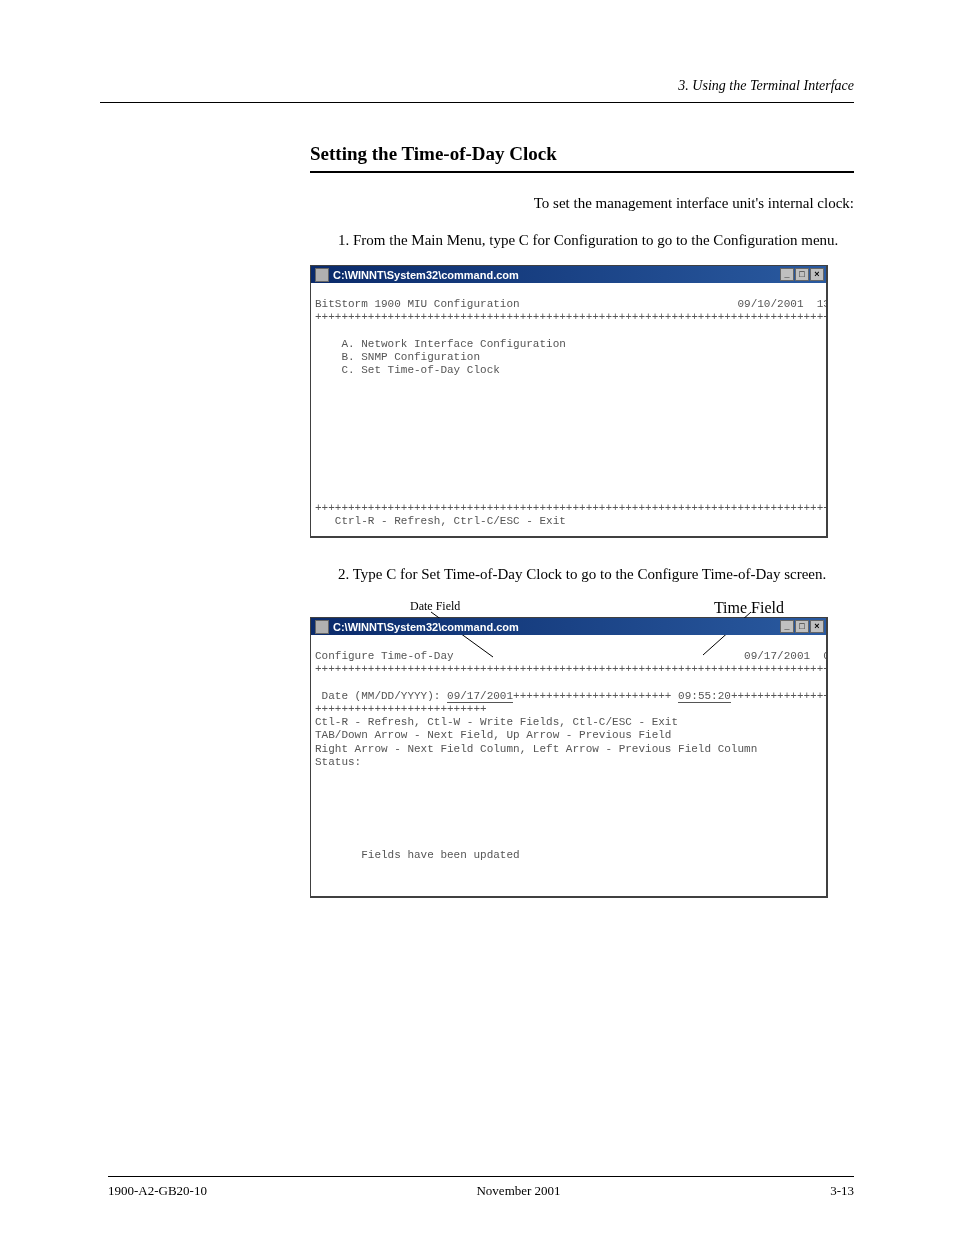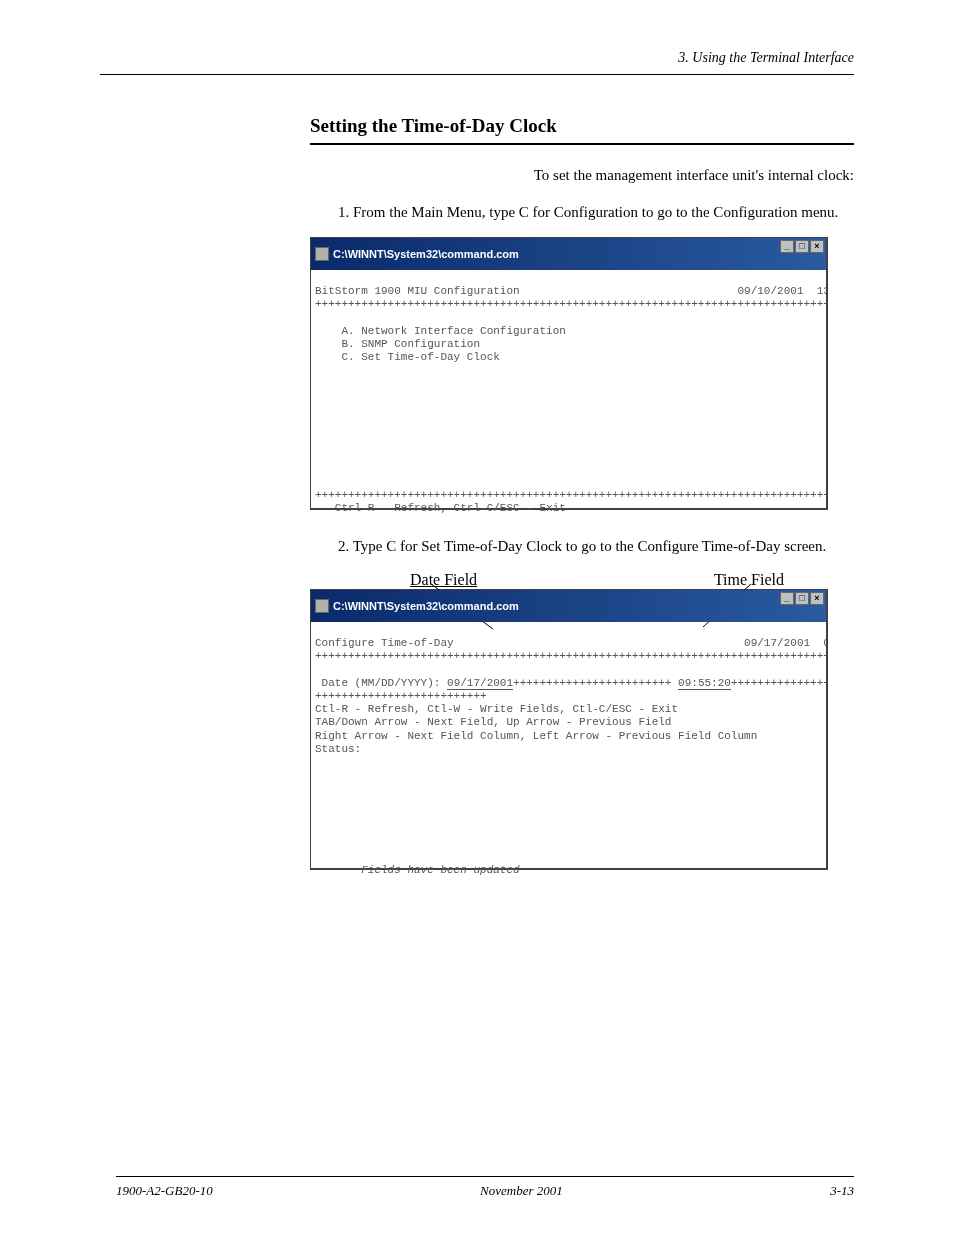--- a/index.html
+++ b/index.html
@@ -8,21 +8,21 @@
     background: #fff;
     font-family: "Times New Roman", Times, serif;
     color: #000;
     width: 954px;
   }
   .page {
     position: relative;
     width: 954px;
     height: 1235px;
     box-sizing: border-box;
-    padding: 50px 100px 0 100px;
+    padding: 78px 100px 0 100px;
   }
   .header-area {
     text-align: right;
     font-style: italic;
     font-size: 14px;
     margin-bottom: 8px;
   }
   .hr-top {
     border: none;
     border-top: 1px solid #000;
@@ -63,21 +63,21 @@
     border: 1px solid #404040;
     border-right: 2px solid #404040;
     border-bottom: 2px solid #404040;
     font-family: "Courier New", monospace;
     font-size: 11px;
     color: #555;
     background: #fff;
     position: relative;
   }
   .titlebar {
-    height: 32px;
+    height: 17px;
     background: linear-gradient(to right, #0a2a6a, #2a5aa0);
     color: #fff;
     display: flex;
     align-items: center;
     padding-left: 4px;
     font-family: Tahoma, Arial, sans-serif;
     font-size: 11px;
     position: relative;
     font-weight: bold;
   }
@@ -115,24 +115,23 @@
     min-height: 240px;
     box-sizing: border-box;
     overflow: hidden;
   }
   .term-row {
     white-space: pre;
   }
   .footer-bar {
     position: absolute;
     bottom: 0;
-    left: 16px;
+    left: 8px;
     right: 0;
     padding: 30px 100px 36px 100px;
-    font-style: italic;
   }
   .footer-hr {
     border: none;
     border-top: 1px solid #000;
     margin: 0 0 6px 0;
   }
   .footer-line {
     display: flex;
     justify-content: space-between;
     font-size: 13px;
@@ -184,21 +183,21 @@
 <span class="term-row">   Ctrl-R - Refresh, Ctrl-C/ESC - Exit</span>
 </div>
       </div>
     </div>
 
     <div class="indent-directive">
       <span>2.</span><span> Type C for Set Time-of-Day Clock to go to the Configure Time-of-Day screen.</span>
     </div>
 
     <div style="position:relative; height:18px;">
-      <span style="position:absolute; left:100px; font-size:16px;text-decoration:underline;">Date Field</span>
+      <span style="position:absolute; left:100px; font-size:12px;">Date Field</span>
       <span style="position:absolute; right:70px; font-size:16px;text-align:center;">Time Field</span>
     </div>
 
     <div class="win" style="height:278px; position:relative;">
 
       <svg class="annotation" style="top:-18px; left:0;" width="515" height="70">
         <line x1="120" y1="12" x2="182" y2="57" stroke="#000" stroke-width="1"></line>
         <line x1="440" y1="12" x2="392" y2="55" stroke="#000" stroke-width="1"></line>
       </svg>
       <div class="titlebar">
@@ -213,21 +212,21 @@
       <div class="term-body" style="height:259px; position:relative;">
 <span class="term-row">Configure Time-of-Day                                            09/17/2001  09:57:19</span>
 <span class="term-row">+++++++++++++++++++++++++++++++++++++++++++++++++++++++++++++++++++++++++++++++++++++++</span>
 <span class="term-row"> </span>
 <span class="term-row"><span> Date (MM/DD/YYYY): </span><span class="field-underline">09/17/2001</span>++++++++++++++++++++++++ <span class="field-underline">09:55:20</span>++++++++++++++++</span>
 <span class="term-row">++++++++++++++++++++++++++</span>
 <span class="term-row">Ctl-R - Refresh, Ctl-W - Write Fields, Ctl-C/ESC - Exit</span>
 <span class="term-row">TAB/Down Arrow - Next Field, Up Arrow - Previous Field</span>
 <span class="term-row">Right Arrow - Next Field Column, Left Arrow - Previous Field Column</span>
 <span class="term-row">Status:</span>
-<div style="position:absolute; bottom:4px; left:4px;font-style:italic;">
+<div style="position:absolute; bottom:32px; left:4px;">
 <span class="term-row">       Fields have been updated</span>
 </div>
       </div>
     </div>
 
   </div>
 
   <div class="footer-bar">
     <hr class="footer-hr">
     <div class="footer-line">

